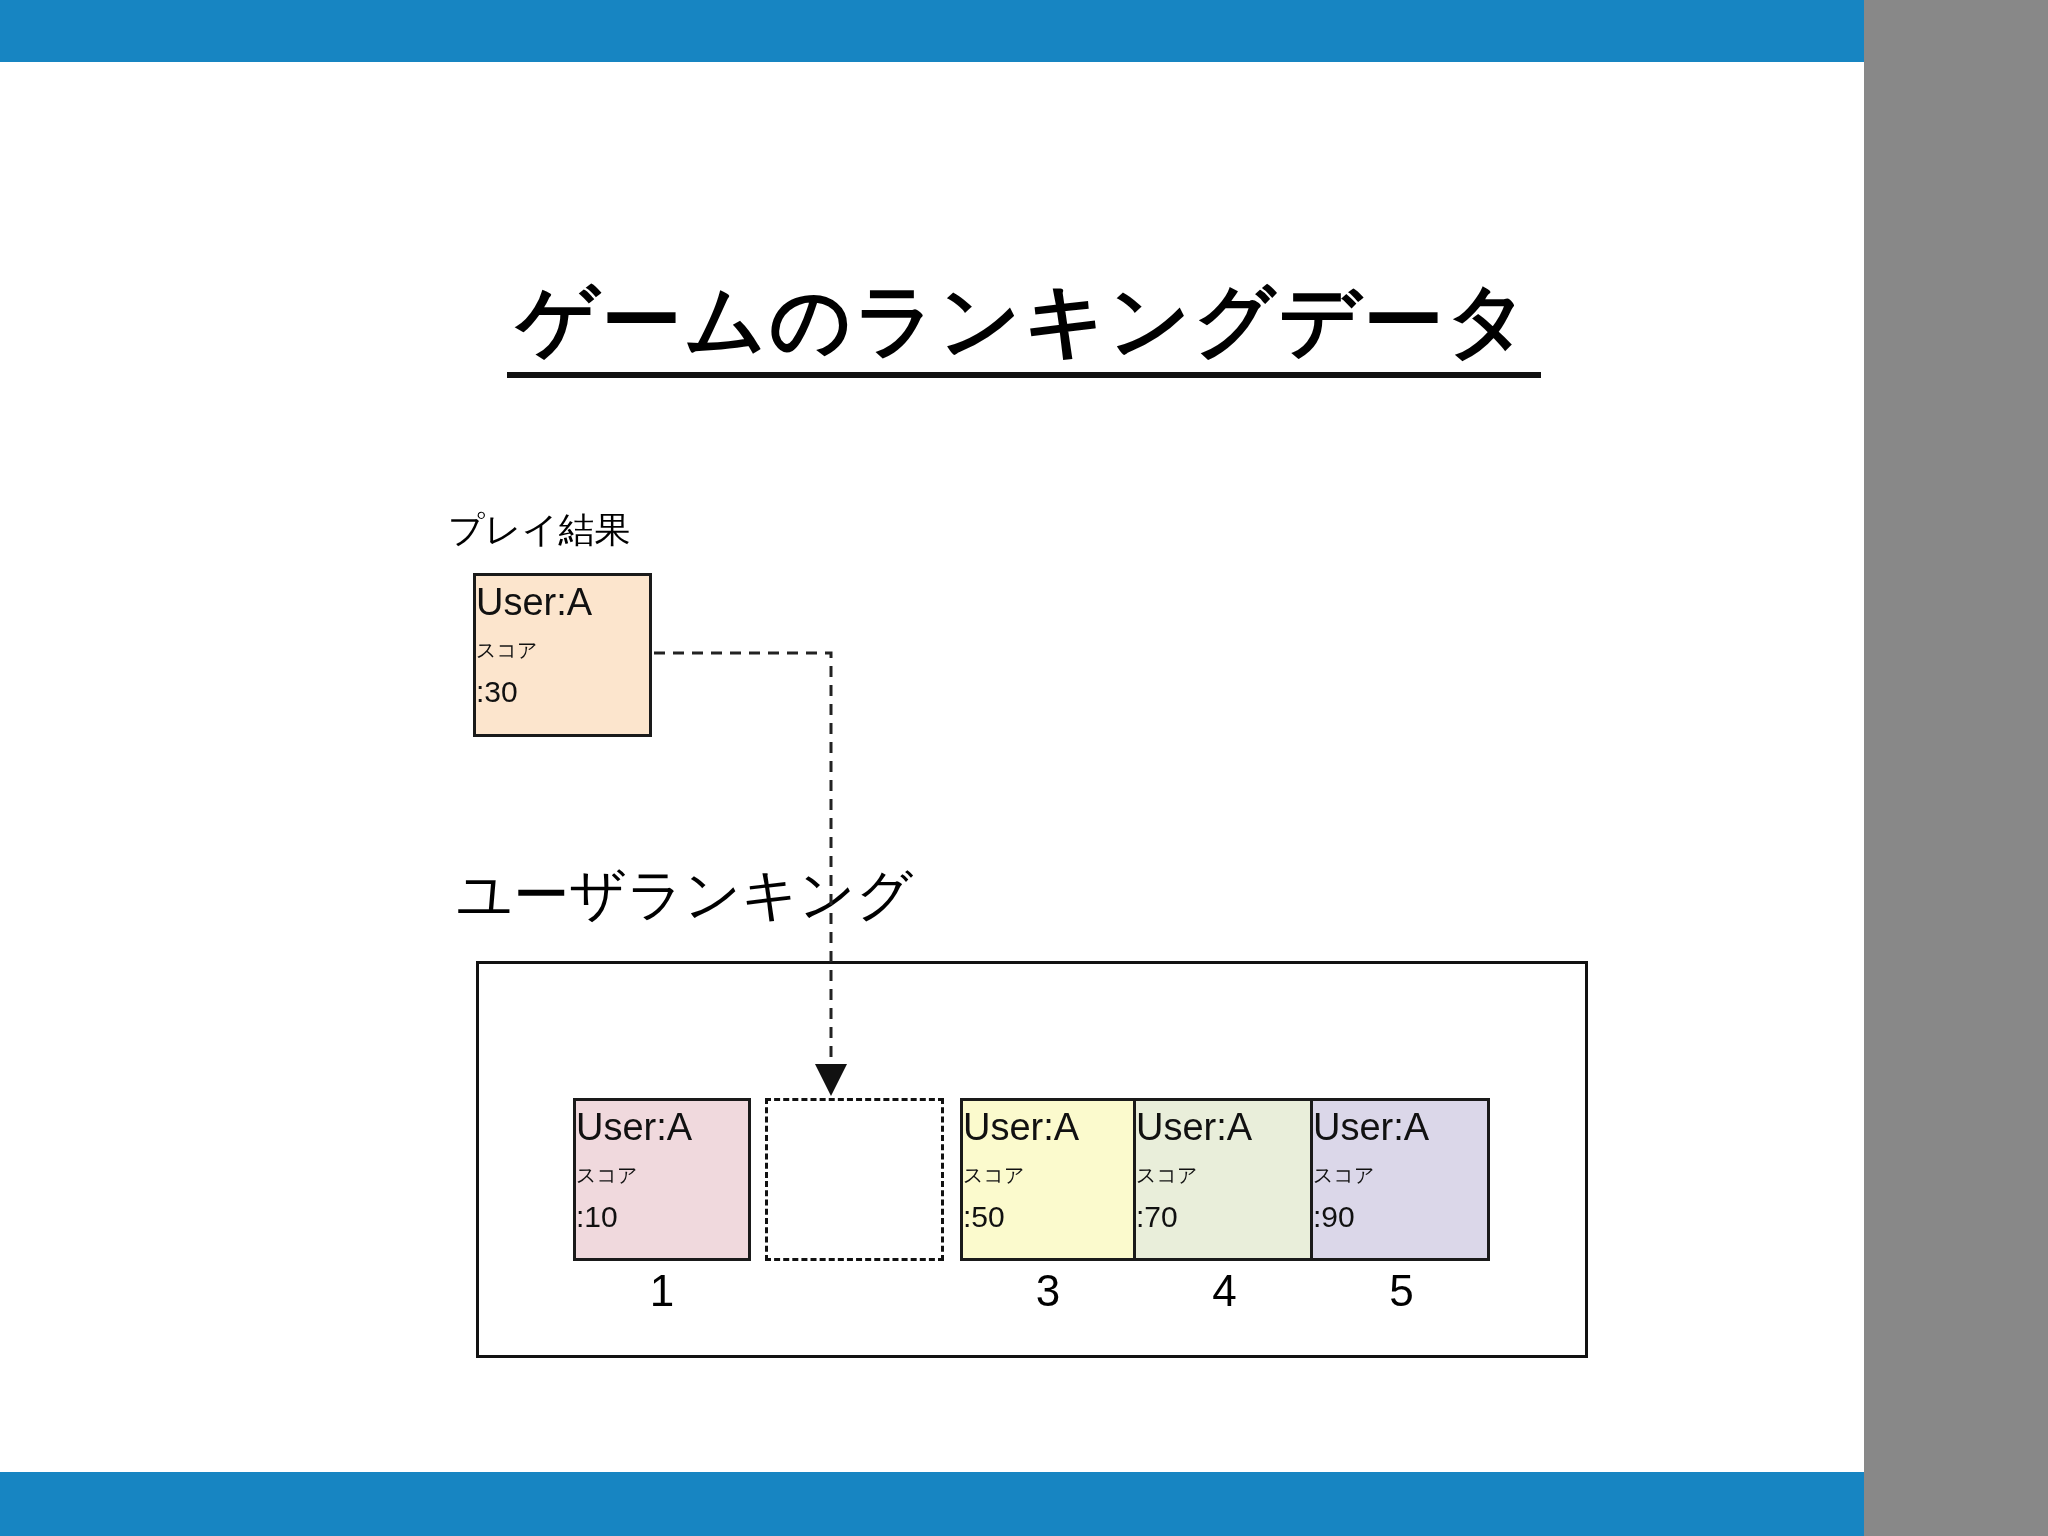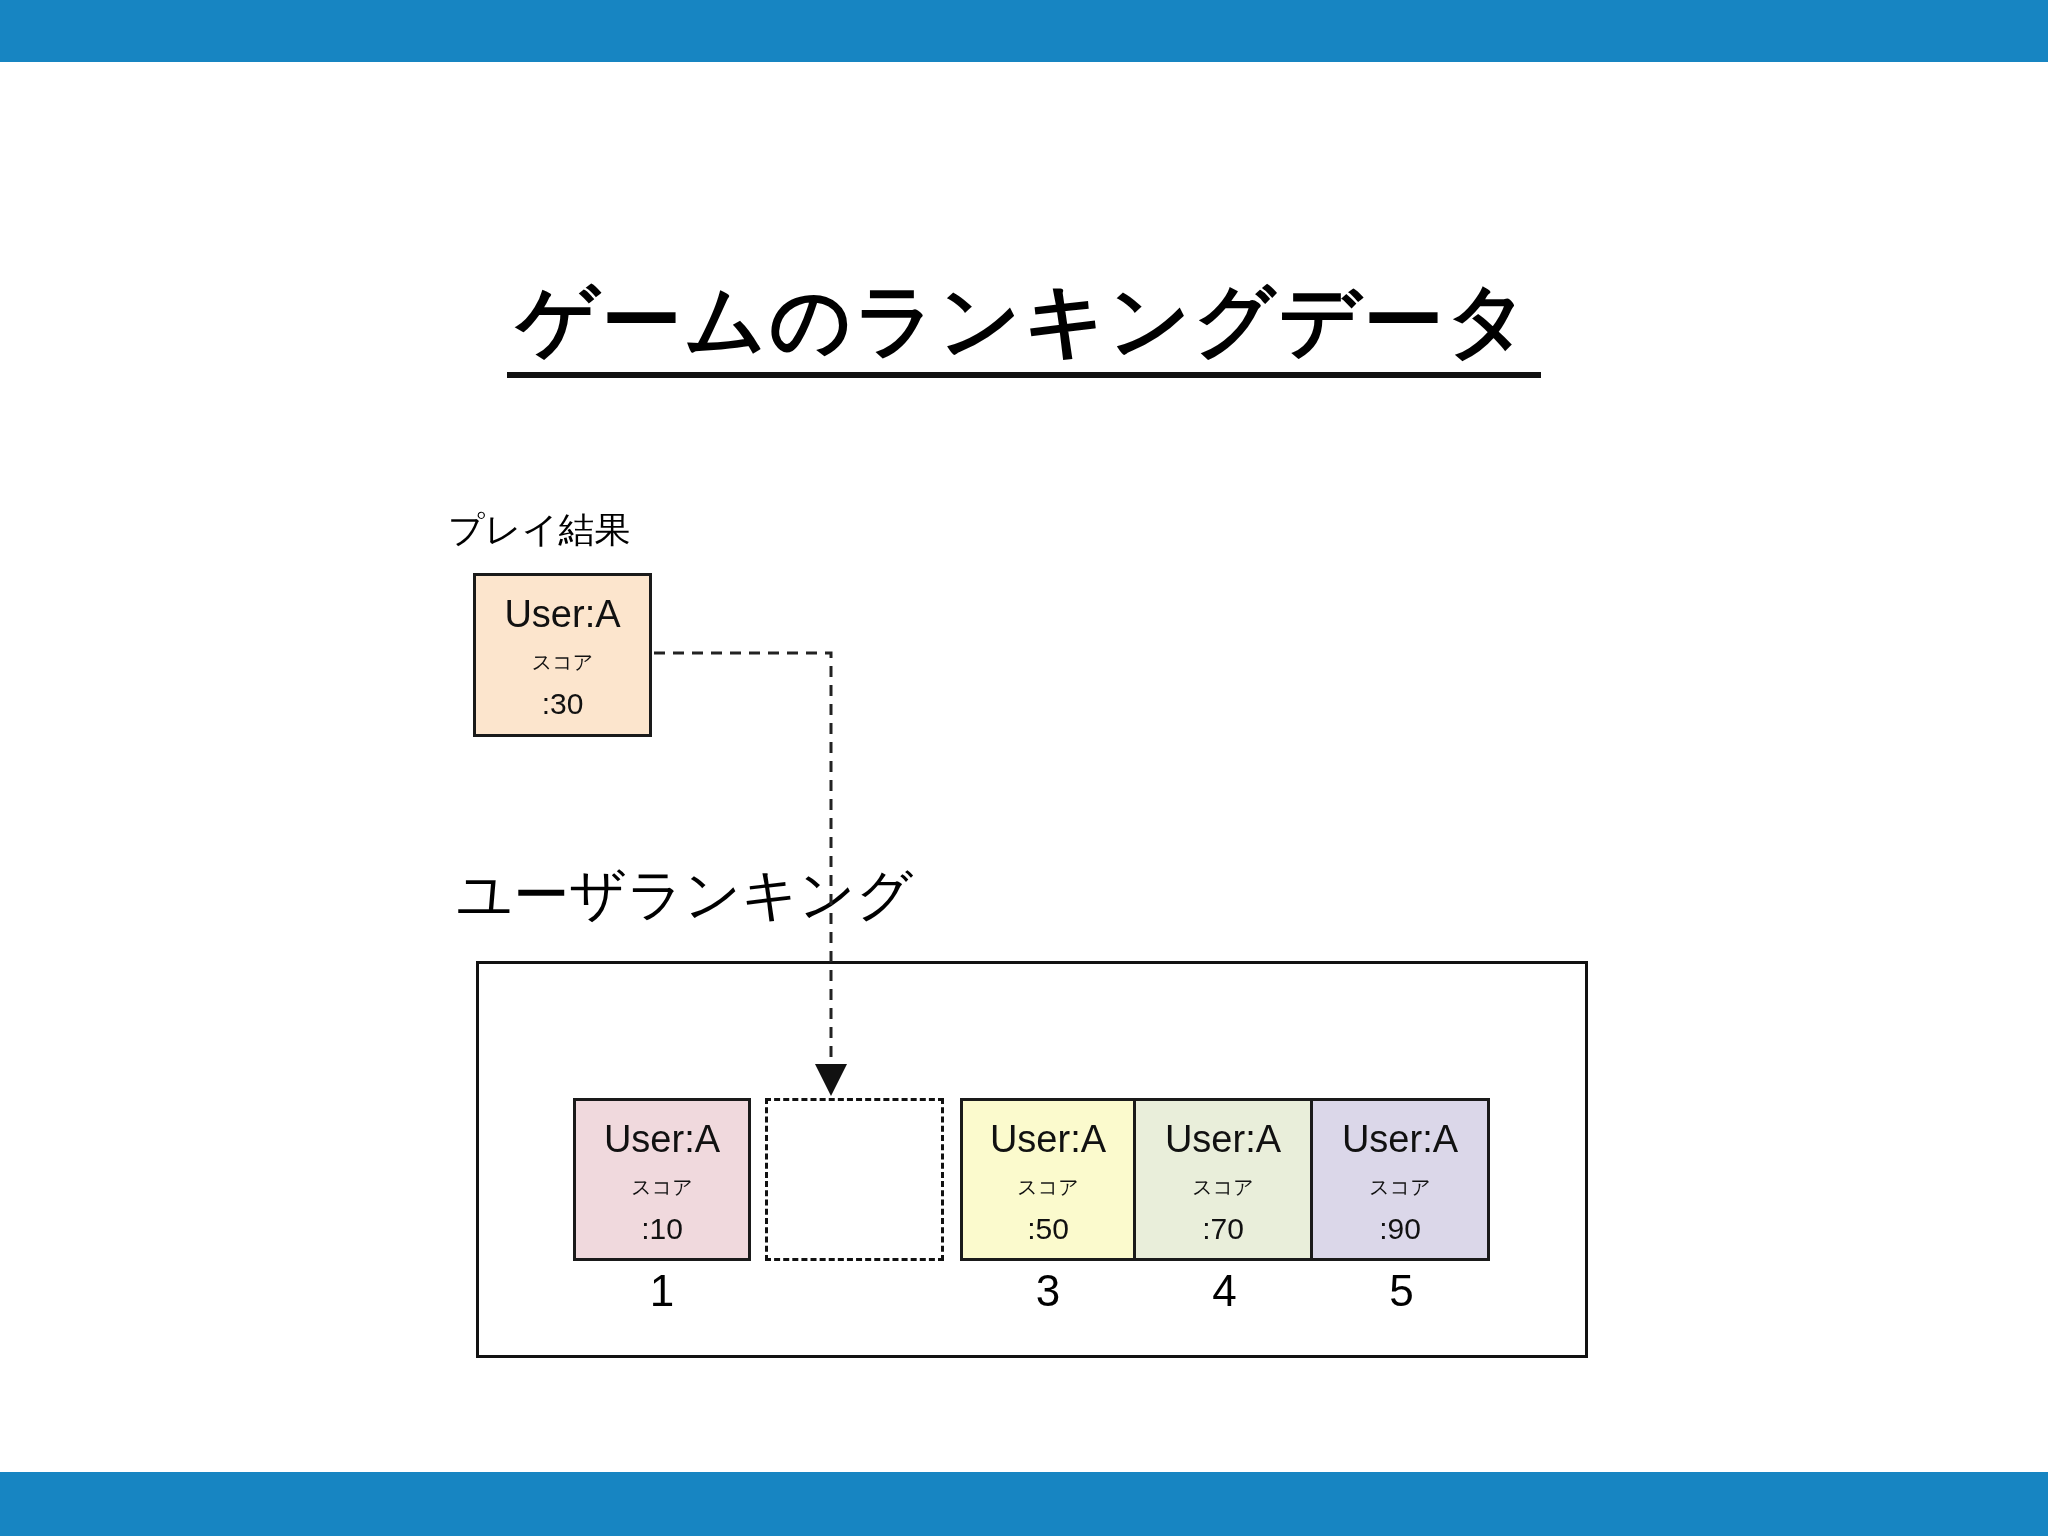--- a/index.html
+++ b/index.html
@@ -1,35 +1,35 @@
 <!DOCTYPE html>
 <html><head>
 <meta charset="utf-8">
 <style>
   html,body{margin:0;padding:0;background:#888;}
   .slide{
-    position:relative;width:2048px;height:1536px;background:#ffffff;
+    position:relative;width:1864px;height:1536px;background:#ffffff;
     overflow:hidden;font-family:"Liberation Sans","DejaVu Sans",sans-serif;color:#111;
   }
   .bar{position:absolute;left:0;width:2048px;background:#1785c2;}
   .bar.top{top:0;height:62px;}
   .bar.bottom{top:1472px;height:64px;}
 
   .title-wrap{position:absolute;left:0;top:276px;width:2048px;text-align:center;margin:0;}
   .title{
     display:inline-block;font-size:80px;font-weight:bold;letter-spacing:3px;
     line-height:1.12;color:#000;border-bottom:6px solid #111;padding:0 10px 6px 10px;
   }
 
   .play-label{position:absolute;left:448px;top:505px;font-size:36px;line-height:50px;color:#000;}
   .rank-label{position:absolute;left:456px;top:864px;font-size:56px;line-height:62px;color:#000;}
 
   .card{
     position:absolute;box-sizing:border-box;border:3px solid #1a1a1a;
-    text-align:center;padding-top:12px;
+    text-align:left;
   }
   .card .u{font-size:38px;line-height:52px;}
   .card .s{font-size:20px;line-height:44px;}
   .card .v{font-size:30px;line-height:40px;}
 
   .play-card{left:473px;top:573px;width:179px;height:164px;background:#fce5cd;}
 
   .big-box{
     position:absolute;left:476px;top:961px;width:1112px;height:397px;
     box-sizing:border-box;border:3px solid #111;background:#fff;overflow:hidden;

